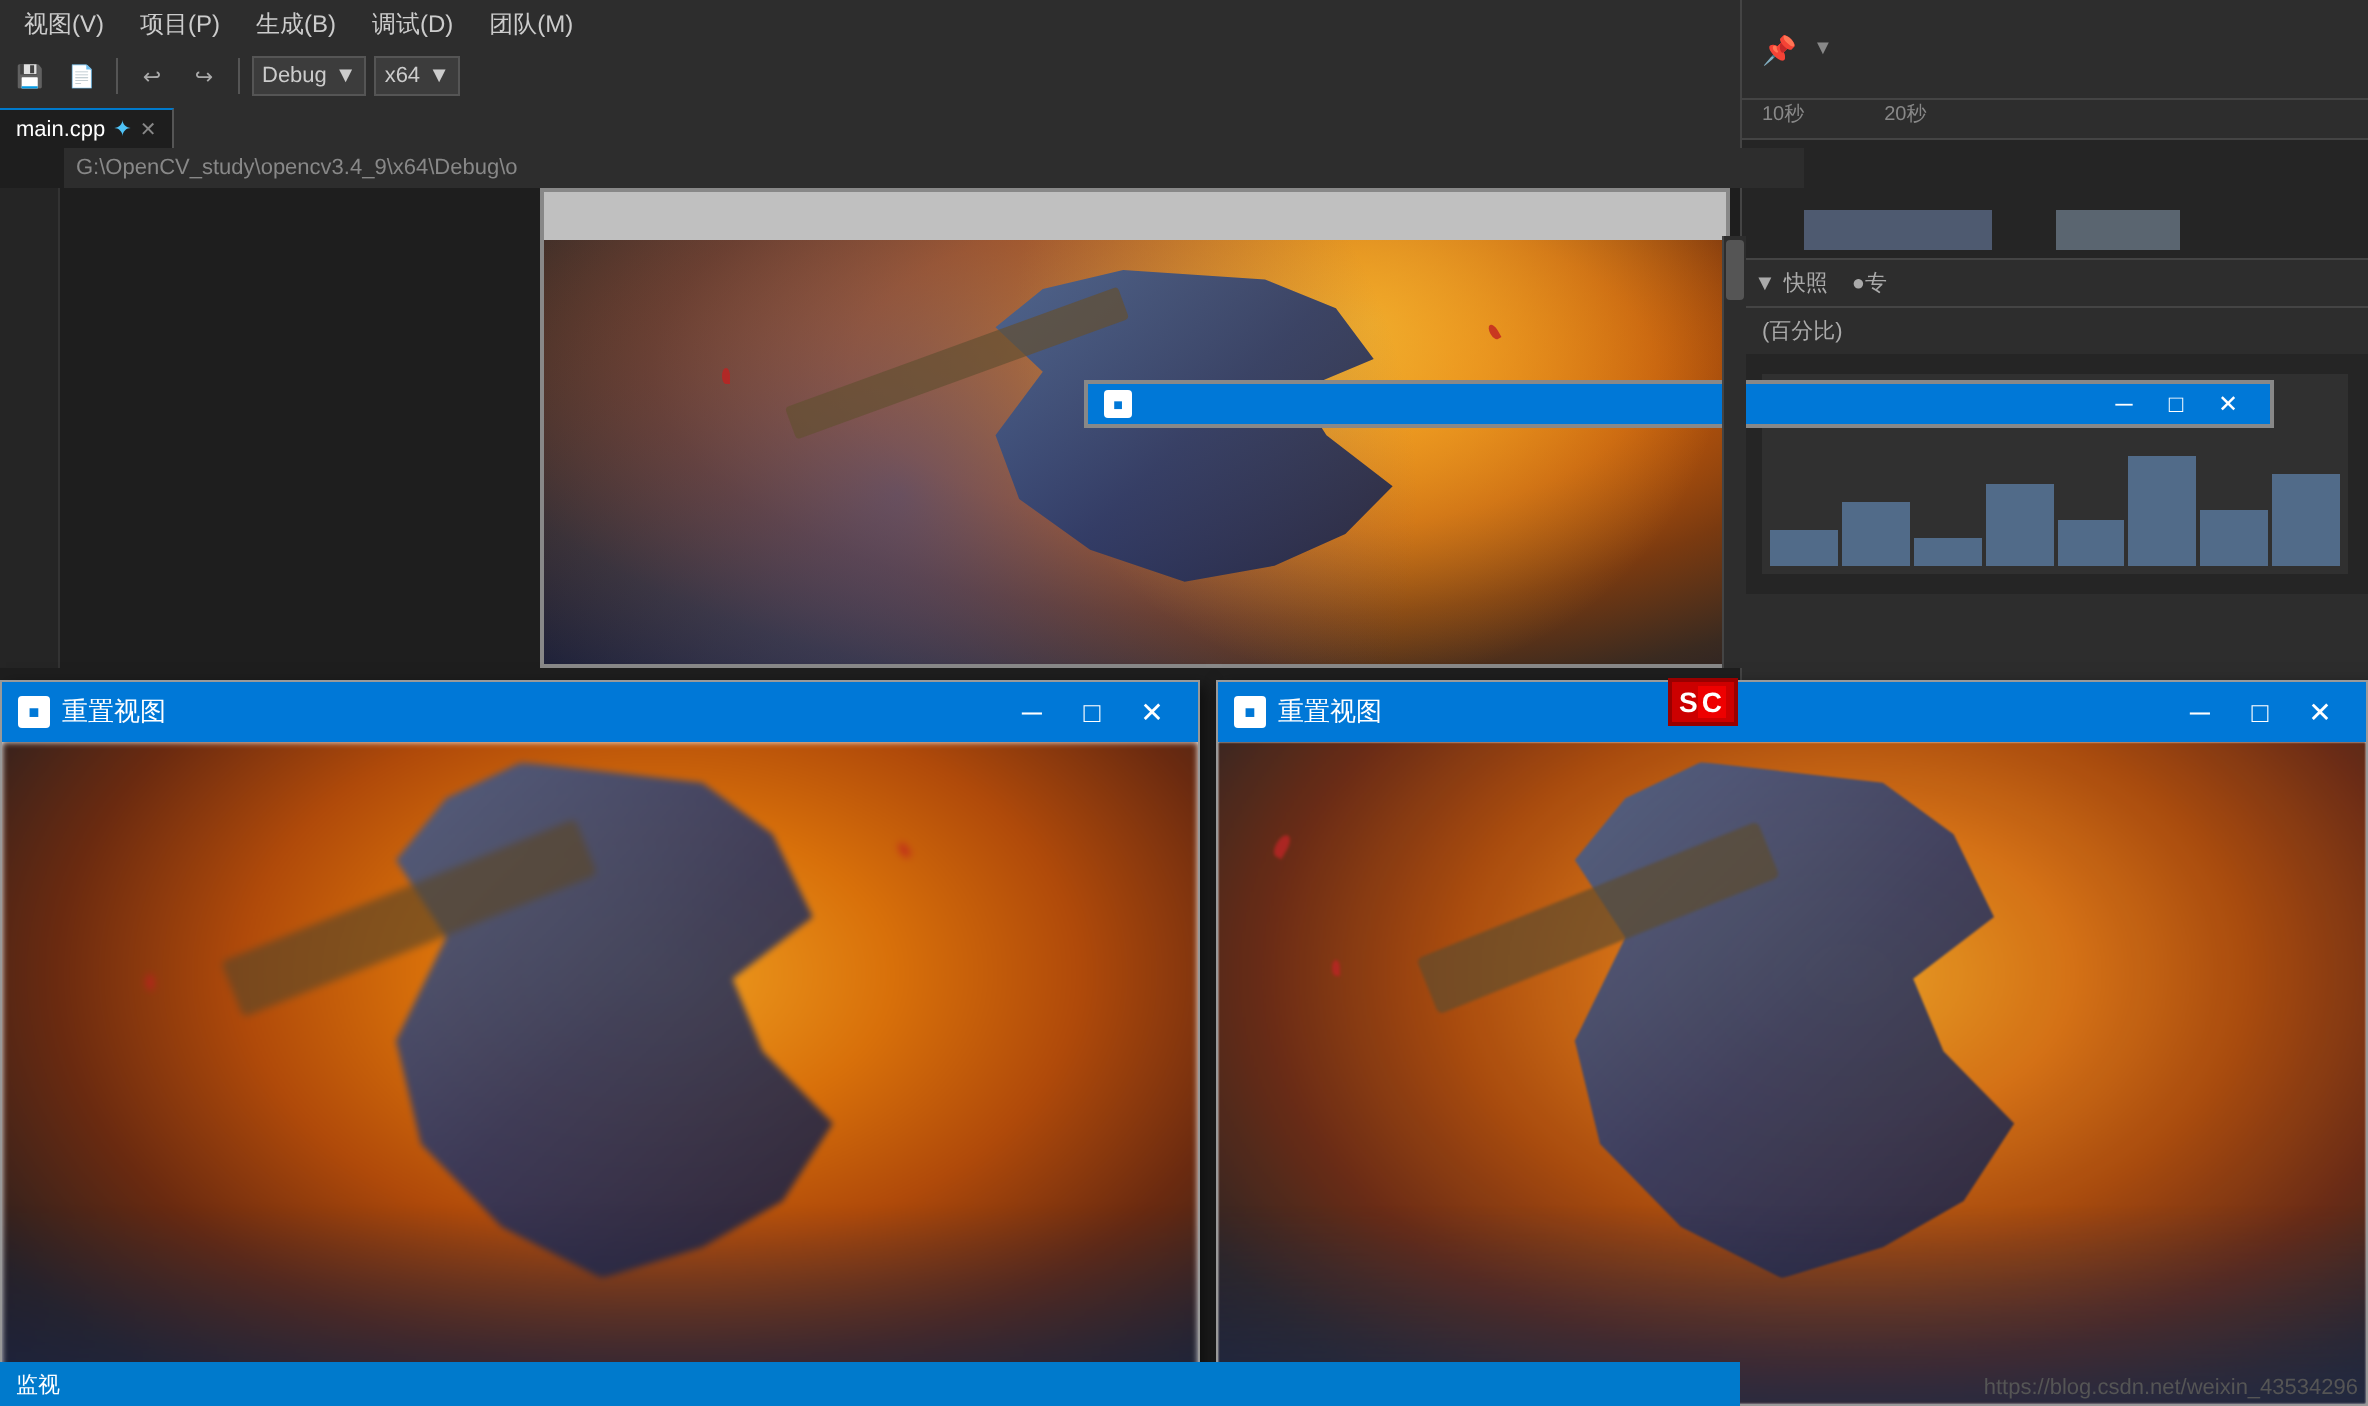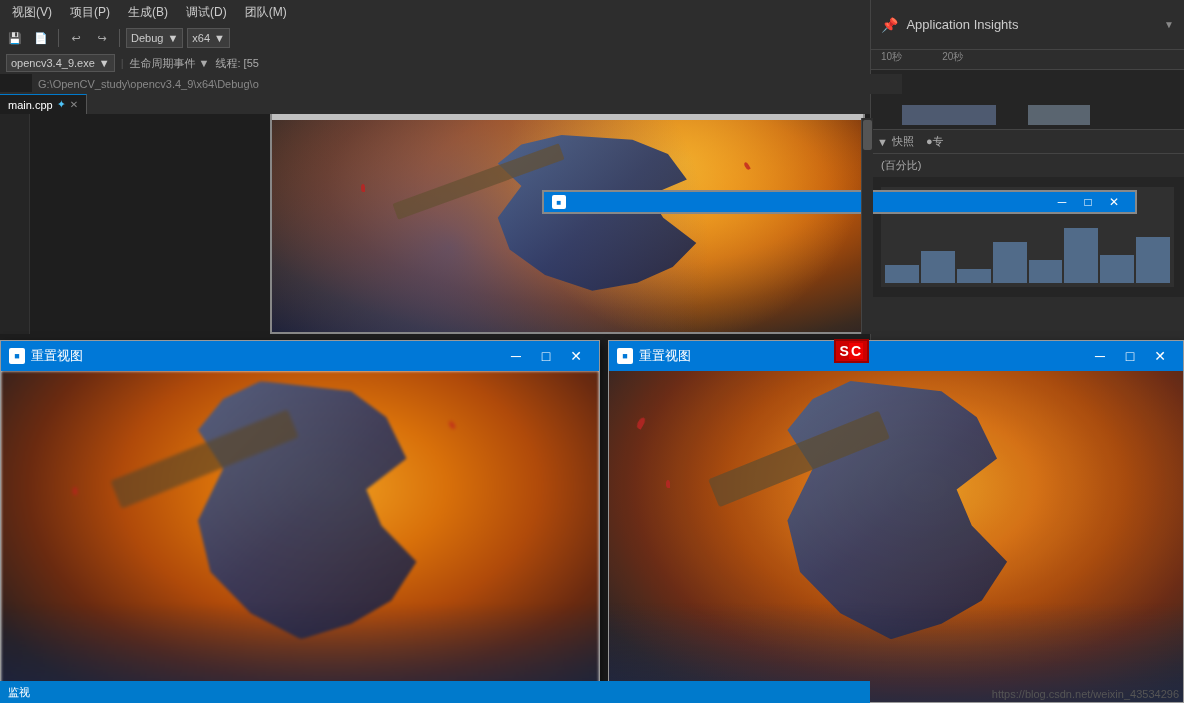--- a/index.html
+++ b/index.html
@@ -87,21 +87,20 @@
     
     .vs-tabs {
       position: absolute;
       top: 52px; left: 0;
       width: 870px;
       height: 22px;
       background: #2d2d2d;
       display: flex;
       align-items: flex-end;
       z-index: 10;
-      margin-top: 40px;
     }
     .vs-tab {
       height: 20px;
       padding: 0 8px;
       background: #3c3c3c;
       border-top: 1px solid #555;
       border-right: 1px solid #555;
       display: flex;
       align-items: center;
       gap: 4px;
@@ -552,21 +551,20 @@
 </div>
 
 <div style="position:absolute;top:118px;left:861px;width:12px;height:216px;background:#2d2d2d;border-left:1px solid #444;z-index:6;">
   <div style="position:absolute;top:2px;left:1px;right:1px;height:30px;background:#555;border-radius:2px;"></div>
 </div>
 
 <div class="right-panel">
 
   <div class="right-panel-header">
     <span class="pin-icon">📌</span>
-    <span class="app-insights-title">Application Insights</span>
     <span class="dropdown-arrow">▼</span>
   </div>
 
 
   <div class="timeline-area">
     <div class="timeline-ruler">
       <span>10秒</span>
       <span>20秒</span>
     </div>
     <div class="timeline-content">

